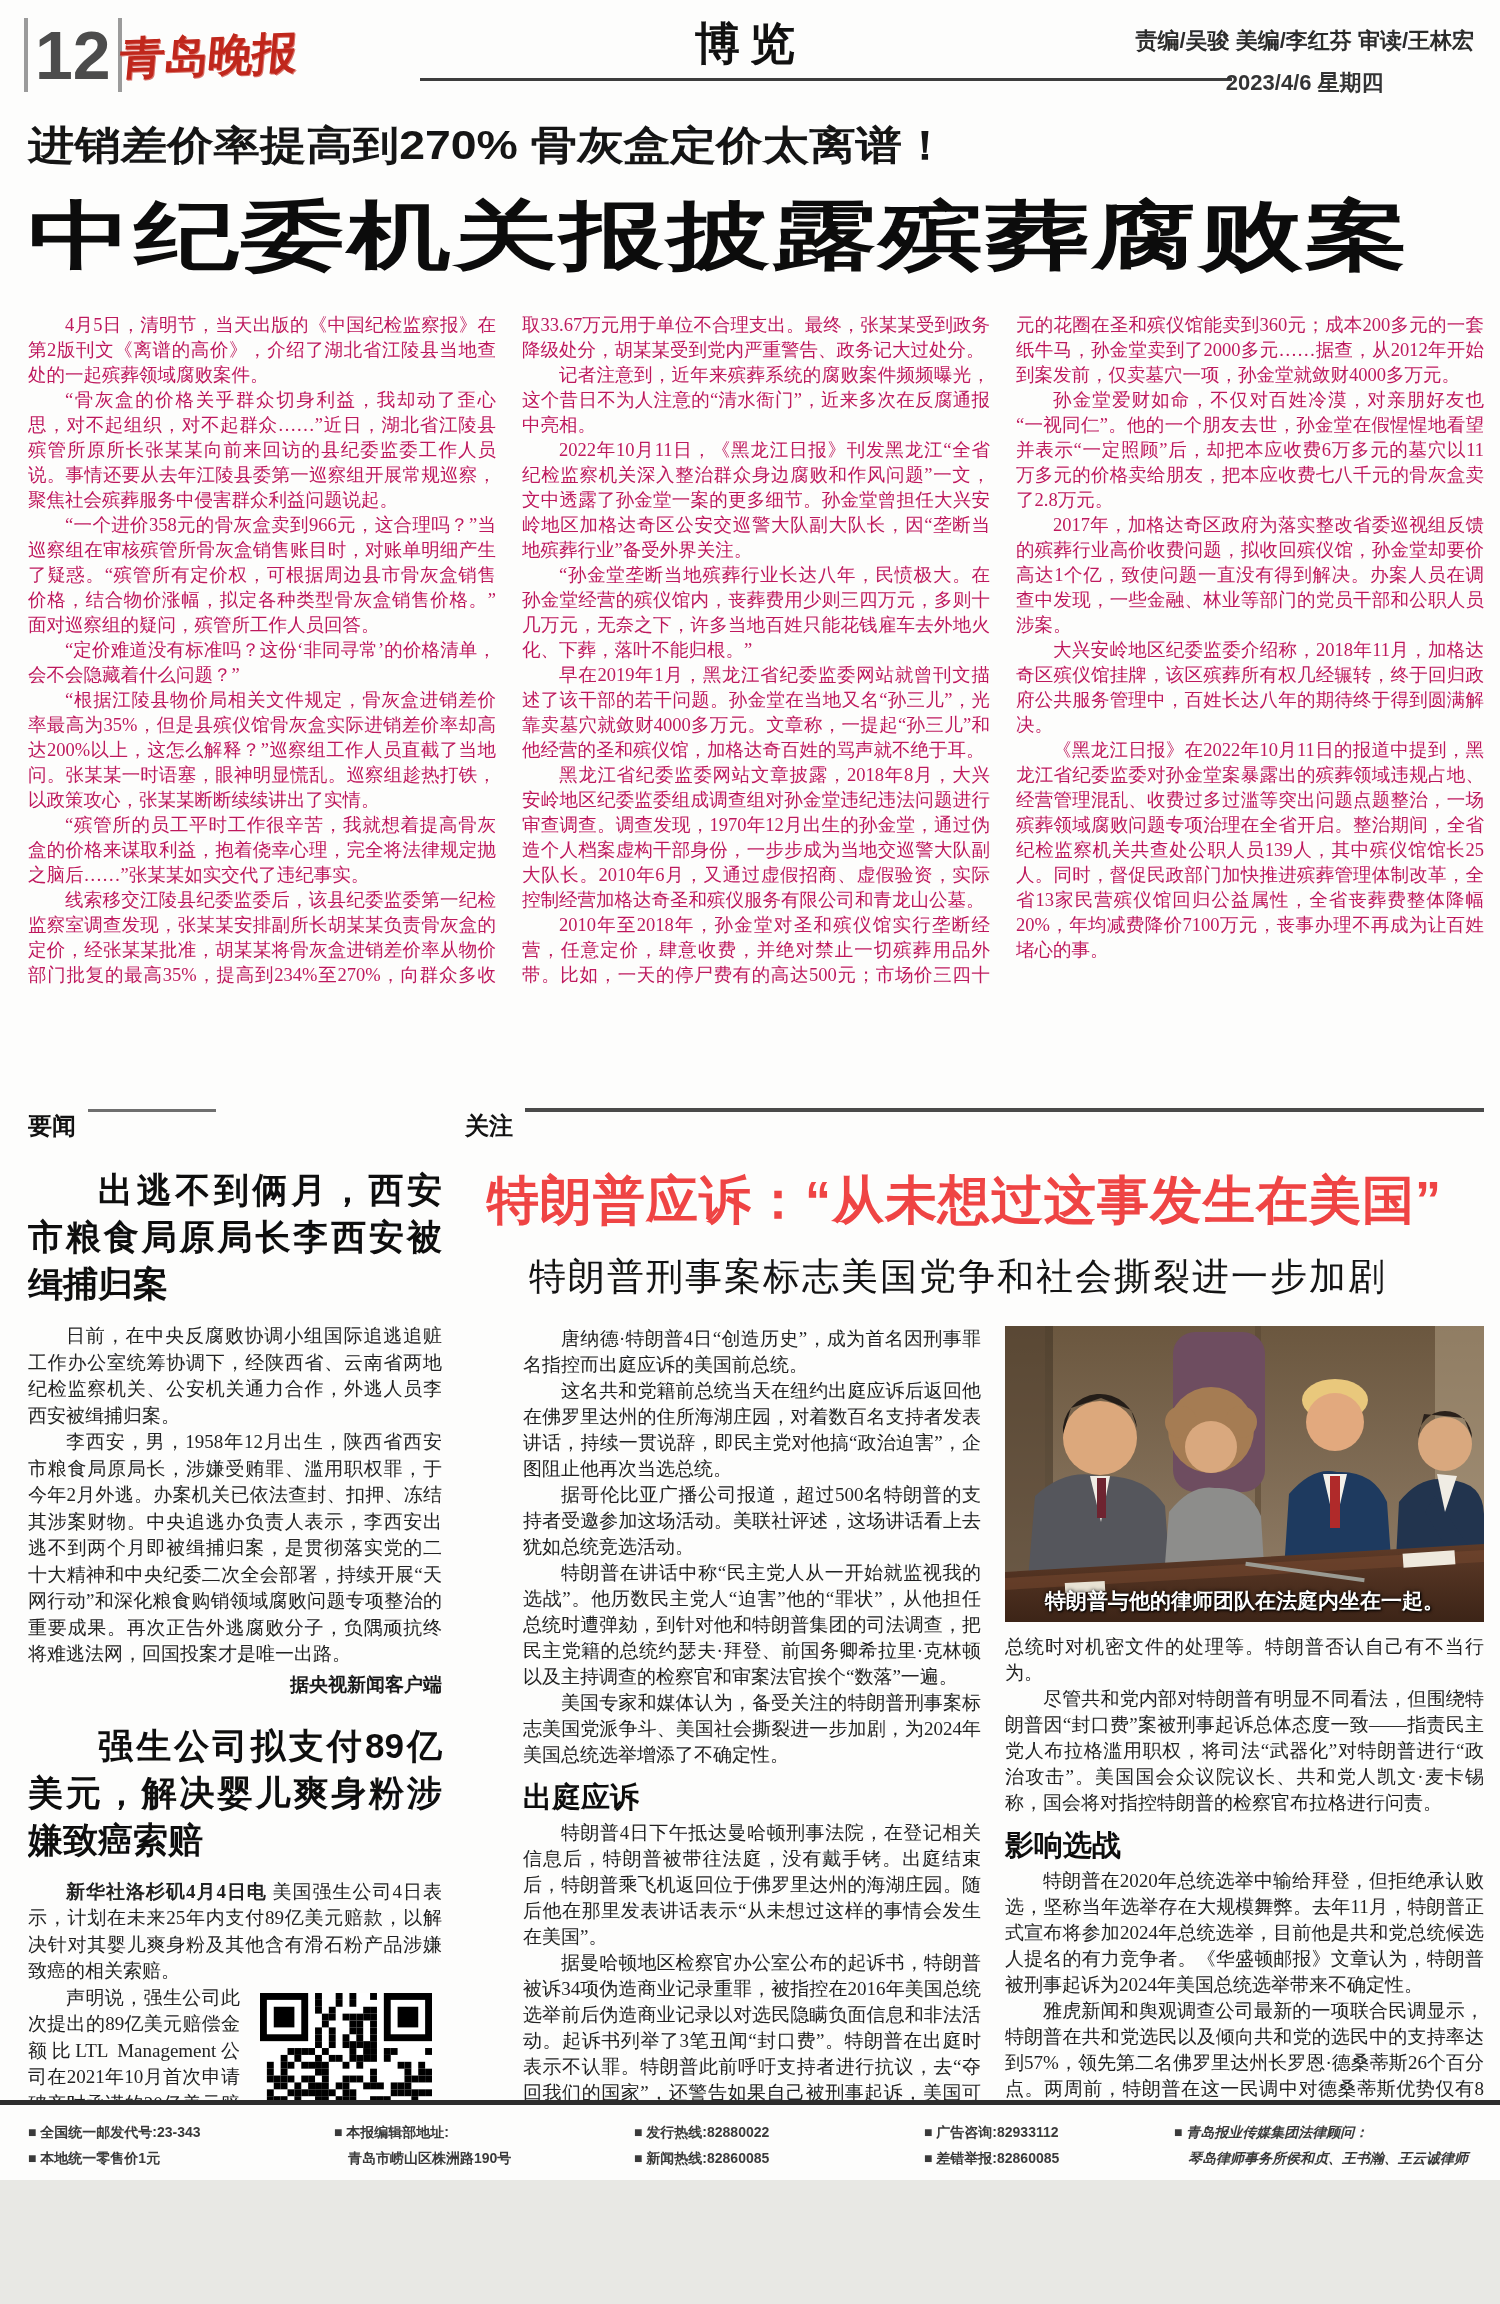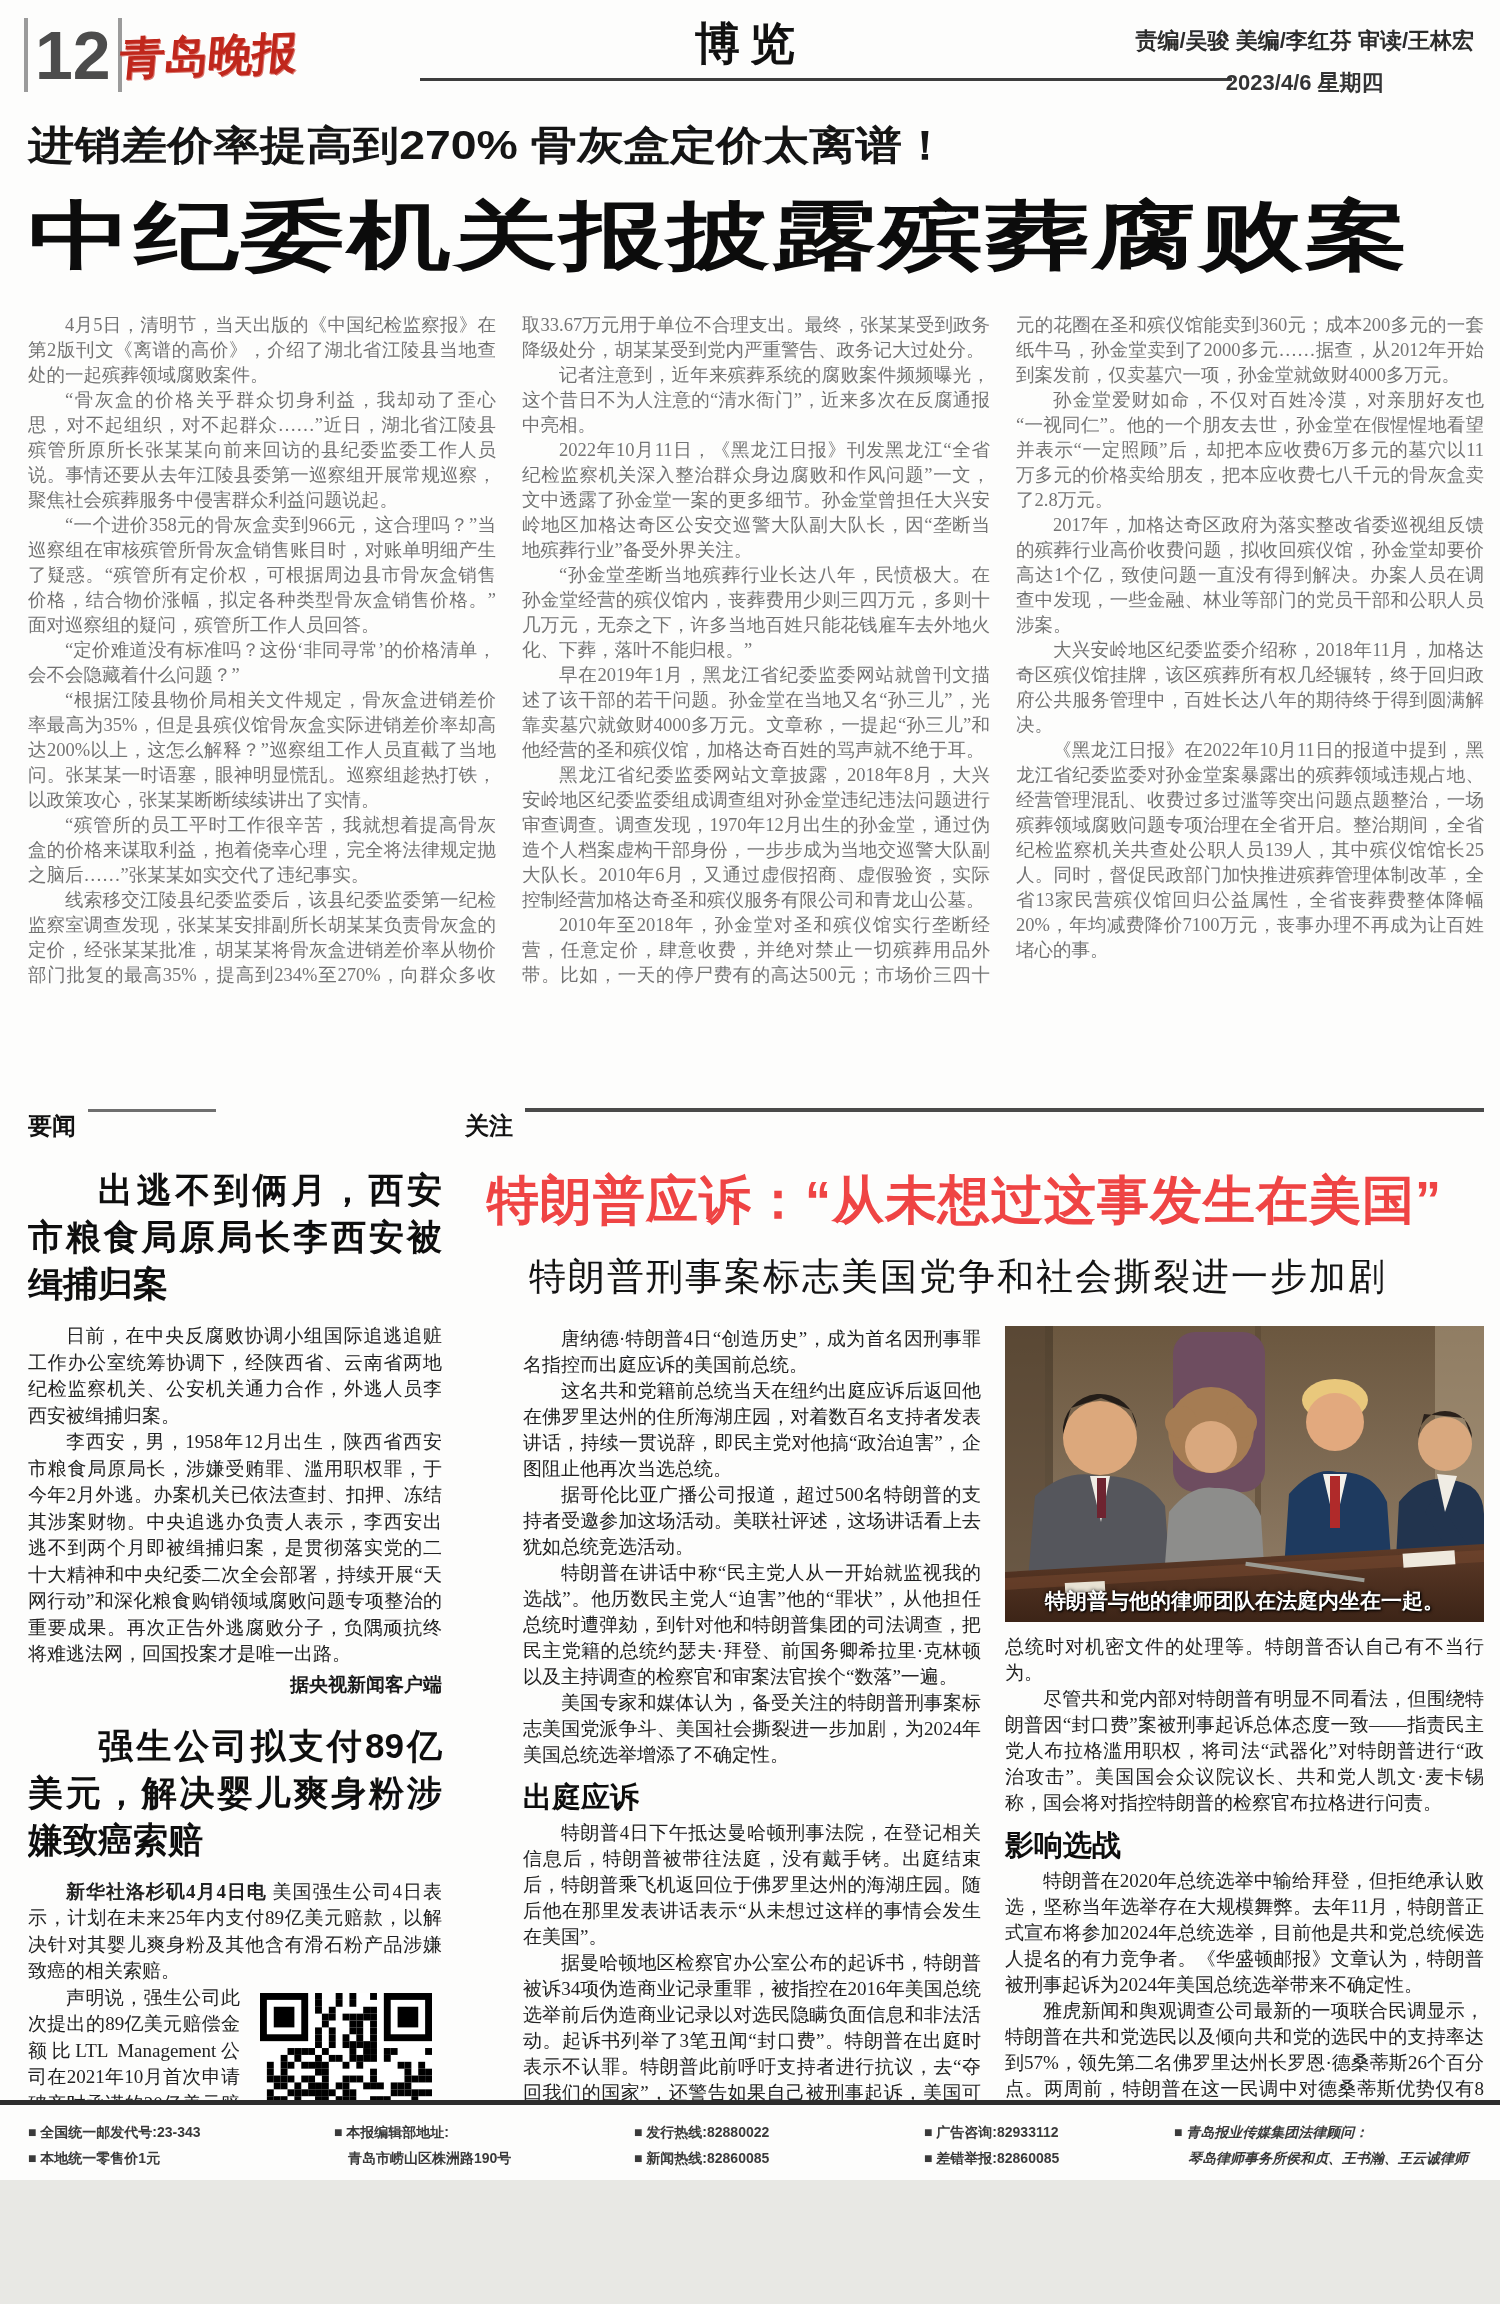--- a/index.html
+++ b/index.html
@@ -22,21 +22,21 @@
   .editors { position:absolute; right:6px; top:14px; text-align:center;
     font-family:"Liberation Sans","DejaVu Sans",sans-serif; font-size:22px; font-weight:bold; color:#2b2b2b; }
   .editors .date-line { margin-top:12px; font-weight:bold; color:#333; }
   
   .lead { position:absolute; top:118px; left:28px; width:1456px; }
   .kicker { font-family:"Liberation Sans","DejaVu Sans",sans-serif; font-size:40px; font-weight:bold; color:#151515;
     white-space:nowrap; transform:scaleX(1.16); transform-origin:0 50%; }
   .headline { margin-top:14px; font-family:"Liberation Sans","DejaVu Sans",sans-serif; font-size:74px; font-weight:900;
     color:#0c0c0c; white-space:nowrap; transform:scaleX(1.40); transform-origin:0 50%; letter-spacing:2px; }
   .lead-body { margin-top:26px; height:758px; overflow:hidden;
-    column-count:3; column-gap:26px; font-size:18.5px; line-height:25px; text-align:justify; color:#737373; }
+    column-count:3; column-gap:26px; font-size:18.5px; line-height:25px; text-align:justify; color:#be185d; }
   .lead-body p { text-indent:2em; }
   
   .section-head { display:flex; align-items:center; gap:12px; }
   .section-label { font-family:Liberation Mono, monospace; font-size:24px; font-weight:900; color:#111;margin-top:32px; }
   .rule-short { width:128px; height:3px; background:#6f6f6f; }
   .rule-long { flex:1; height:4px; background:#4a4a4a; }
   
   .brief { position:absolute; top:1078px; left:28px; width:414px; height:1142px; overflow:hidden; }
   .brief-title { margin-top:24px; font-family:"Liberation Sans","DejaVu Sans",sans-serif;
     font-size:35px; line-height:47px; font-weight:800; color:#0e0e0e; text-indent:2em; text-align:justify; }

